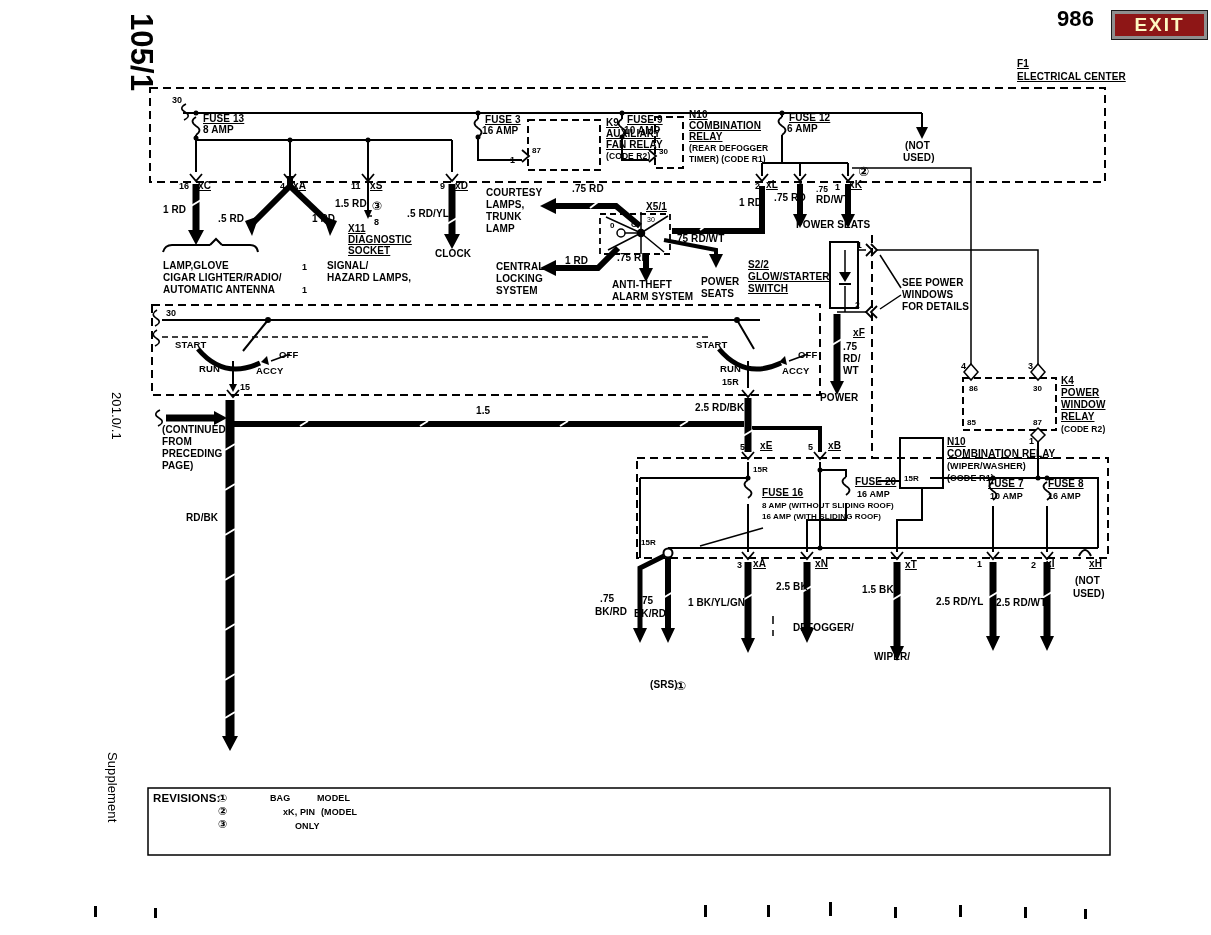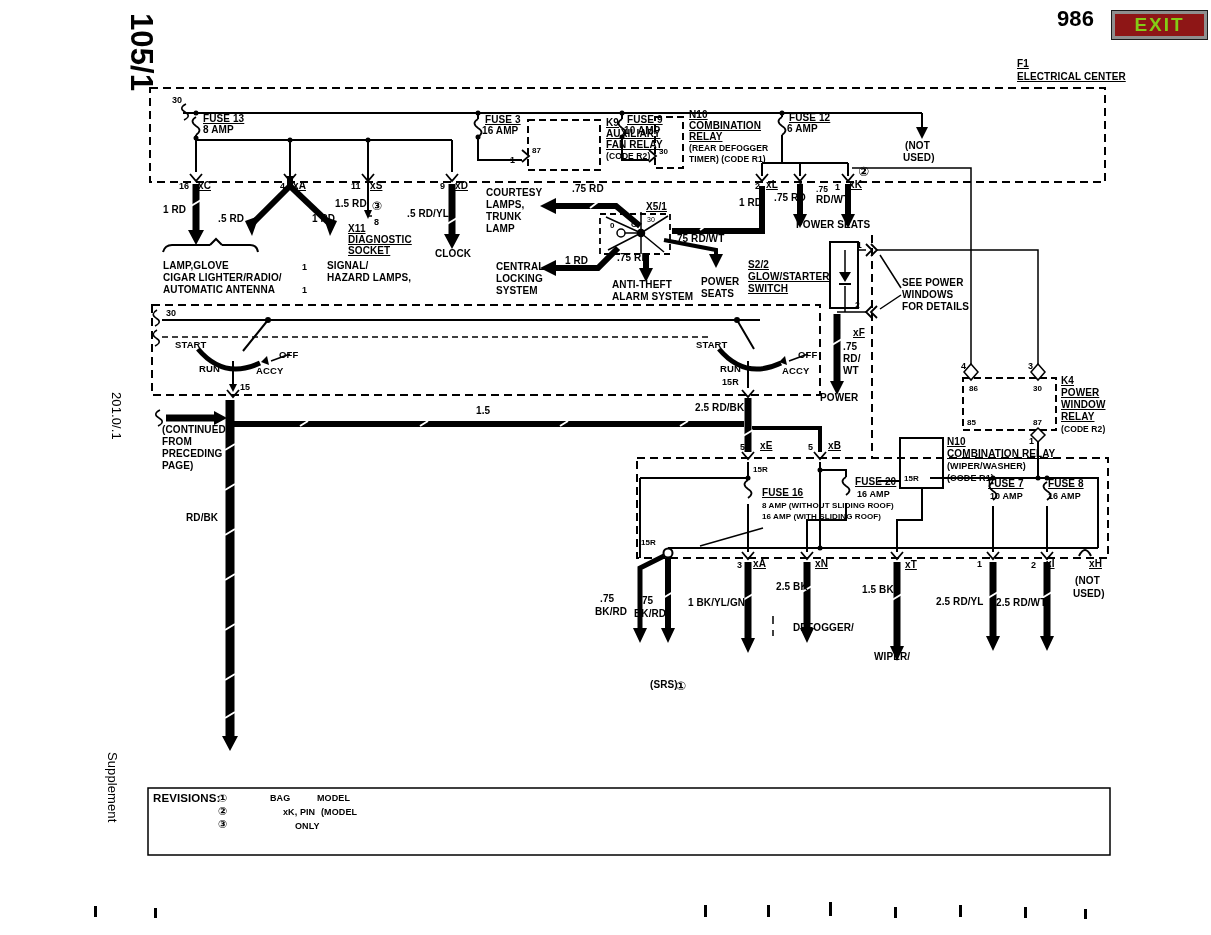--- a/index.html
+++ b/index.html
@@ -3,21 +3,21 @@
 <meta charset="utf-8">
 <style>
   html,body{margin:0;padding:0;background:#fff;}
   #page{position:relative;width:1211px;height:935px;background:#ffffff;overflow:hidden;
         font-family:"Liberation Sans","DejaVu Sans",sans-serif;}
   #diagram{position:absolute;left:0;top:0;width:1211px;height:935px;}
   #diagram text{fill:#000;font-family:"Liberation Sans","DejaVu Sans",sans-serif;letter-spacing:0.1px;}
   #exit-btn{position:absolute;left:1112px;top:11px;width:95px;height:28px;
     background:#8e1616;border:3px solid #8f8f8f;outline:1px solid #1a1a1a;
     display:flex;align-items:center;justify-content:center;cursor:pointer;box-sizing:border-box;}
-  #exit-btn span{color:#84cc16;font-weight:bold;font-size:19px;letter-spacing:2px;
+  #exit-btn span{color:#fef9c3;font-weight:bold;font-size:19px;letter-spacing:2px;
     font-family:"Liberation Sans","DejaVu Sans",sans-serif;}
 </style>
 </head>
 <body>
 
 <div id="page">
 
 <svg id="diagram" viewBox="0 0 1211 935" xmlns="http://www.w3.org/2000/svg">
 
   <g fill="none" stroke="#000" stroke-width="2" stroke-dasharray="8,5">

